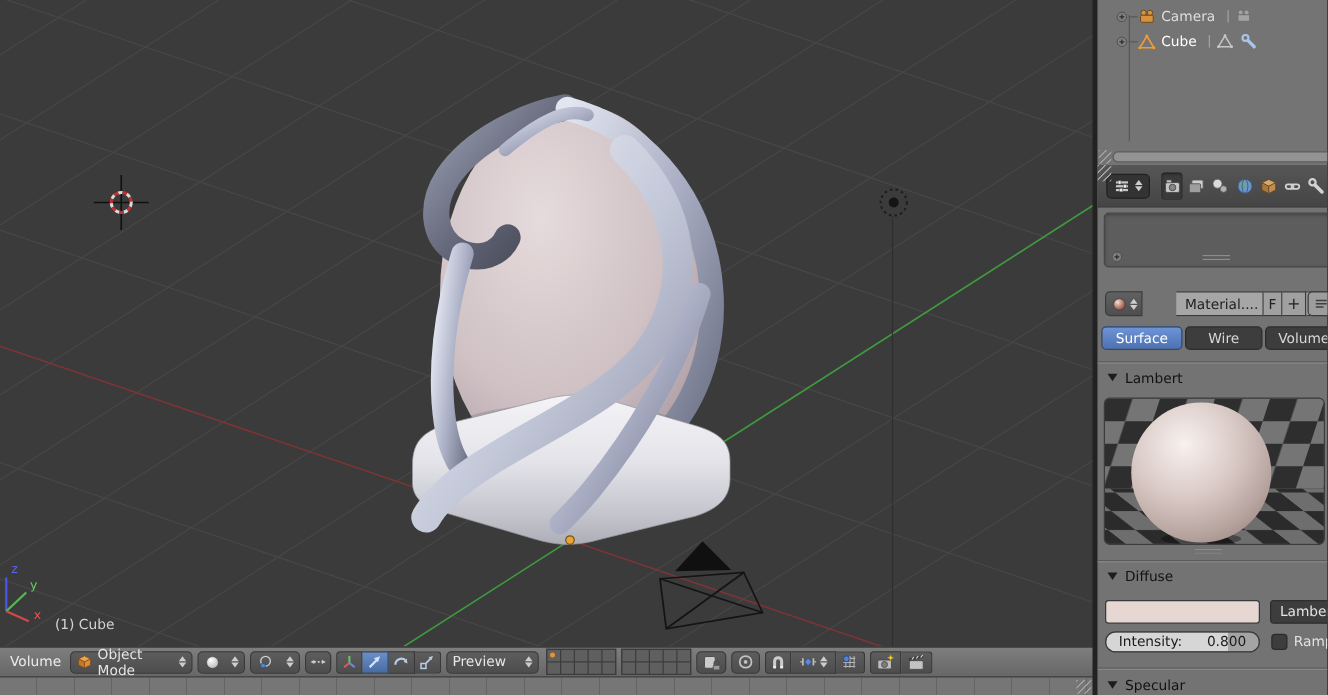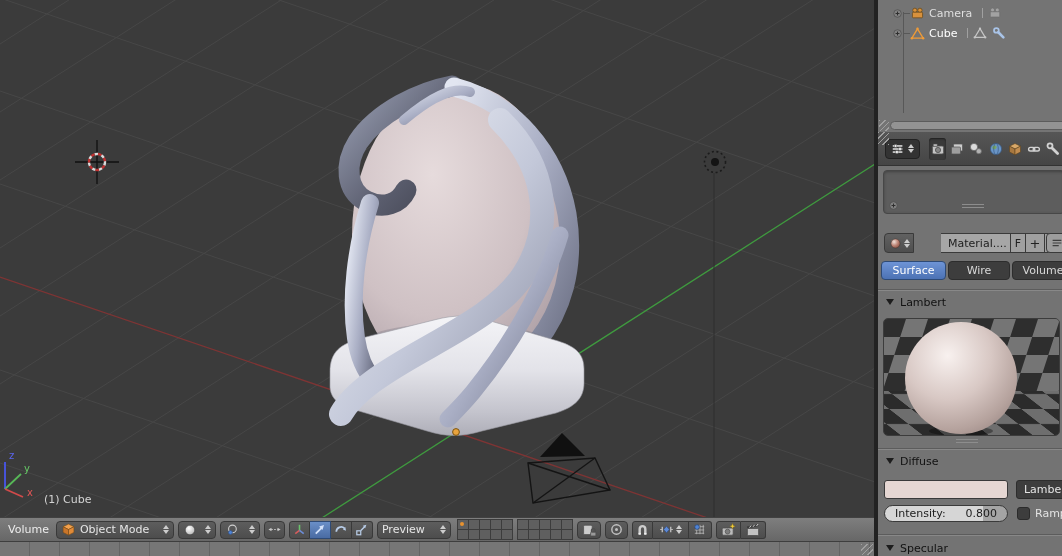--- a/index.html
+++ b/index.html
@@ -407,21 +407,21 @@
 
     <span class="ax-label" style="left:9px;top:450px;color:#5b66f0">z</span>
     <span class="ax-label" style="left:24px;top:463px;color:#67c967">y</span>
     <span class="ax-label" style="left:27px;top:487px;color:#e05555">x</span>
     <span class="vp-text" style="left:44px;top:493px;">(1) Cube</span>
   </div>
 
   <div id="vp-header" class="abs">
     <span class="menu-label">Volume</span>
 
-    <div class="dd" style="width:118px">
+    <div class="dd" style="width:98px">
       <svg class="ic" width="15" height="15">
           <use href="#i-cube-or" xlink:href="#i-cube-or"></use>
         </svg>
       <span>Object Mode</span>
       <span class="ud" style="margin-left:auto">
           <i class="up"></i>
           <i class="dn"></i>
         </span>
     </div>
 

